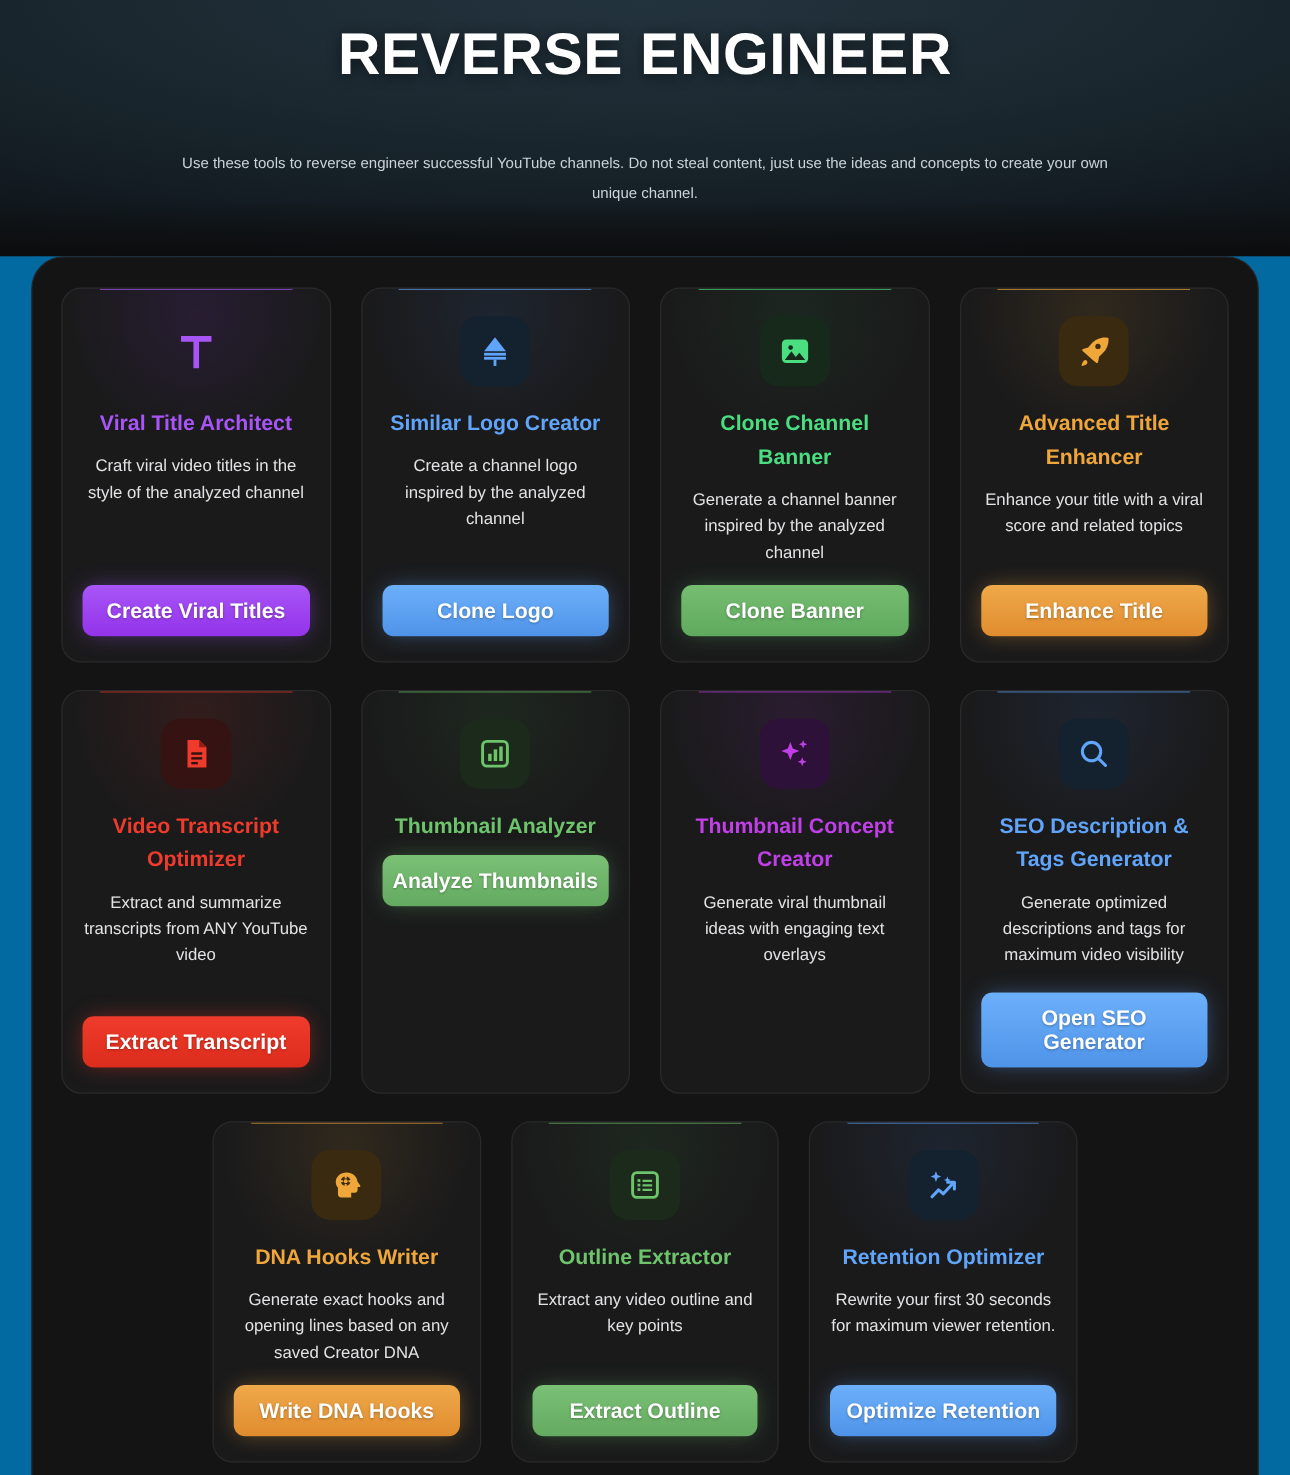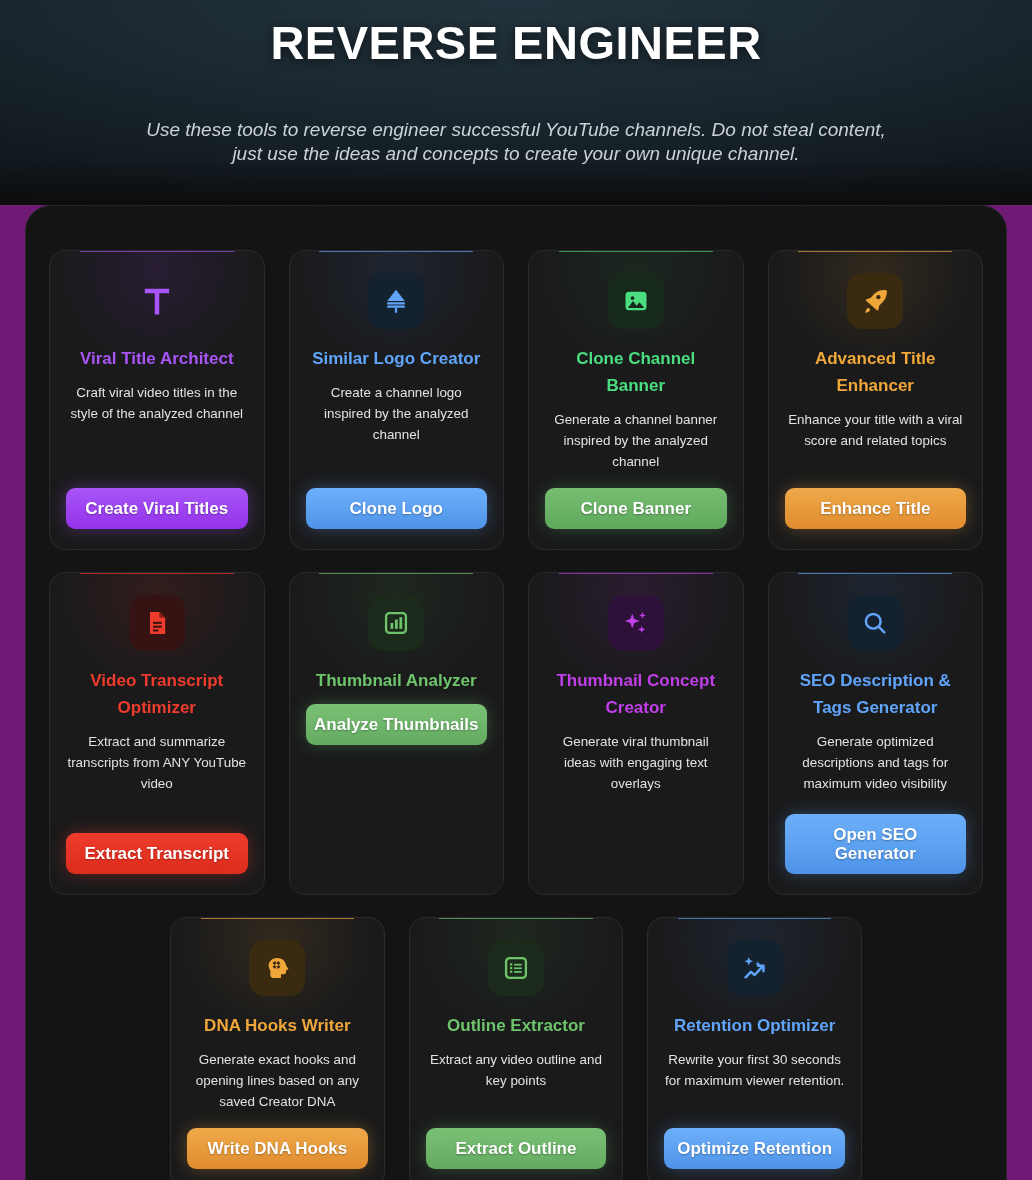--- a/index.html
+++ b/index.html
@@ -9,21 +9,21 @@
     height: 1180px;
     background: #0b0b0c;
     font-family: "Liberation Sans", sans-serif;
     overflow: hidden;
   }
 
   #page {
     position: relative;
     width: 1032px;
     height: 1180px;
-    background: #701a75;
+    background: #0369a1;
     overflow: hidden;
   }
 
   
   .hero {
     position: relative;
     width: 1032px;
     height: 205px;
     background:
       radial-gradient(ellipse 120% 140% at 50% 0%, #23333d 0%, #1b2830 35%, #131c22 62%, #0c1014 85%, #0a0a0b 100%);
@@ -45,44 +45,42 @@
     font-weight: 700;
     letter-spacing: 0.5px;
     color: #ffffff;
     line-height: 62px;
     text-shadow: 0 2px 10px rgba(0,0,0,0.55);
   }
 
   .hero-sub {
     margin: 44px auto 0;
     width: 760px;
-    font-size: 19px;
+    font-size: 12px;
     line-height: 24px;
     color: #c9d2d8;
-    font-style: italic;
   }
 
   
   .panel {
     position: absolute;
     left: 25px;
     top: 205px;
     width: 982px;
     height: 1010px;
     background: #141415;
     border: 1px solid #252527;
     border-radius: 26px;
     padding: 24px 23px 0 23px;
   }
 
   .grid4 {
     display: grid;
     grid-template-columns: repeat(4, 1fr);
     gap: 24px;
-    margin-top: 20px;
   }
   .grid3 {
     display: grid;
     grid-template-columns: repeat(3, 1fr);
     gap: 24px;
     width: 692px;
     margin: 22px auto 0;
   }
 
   

